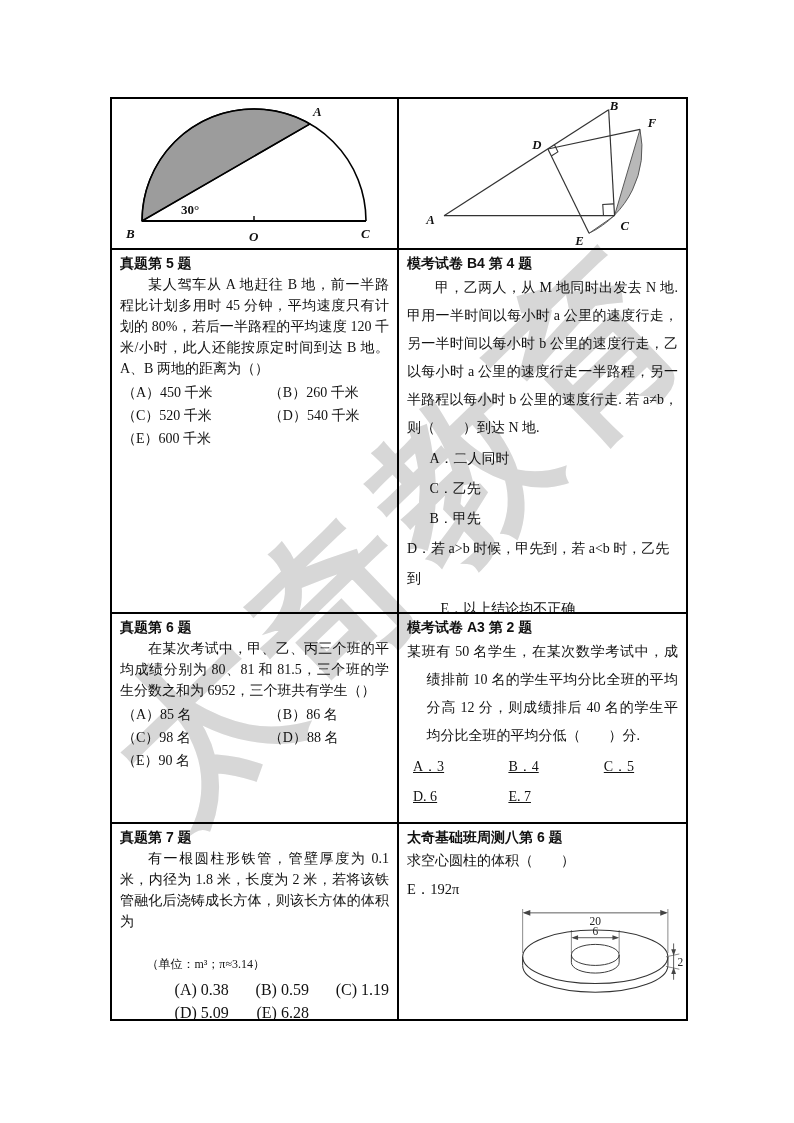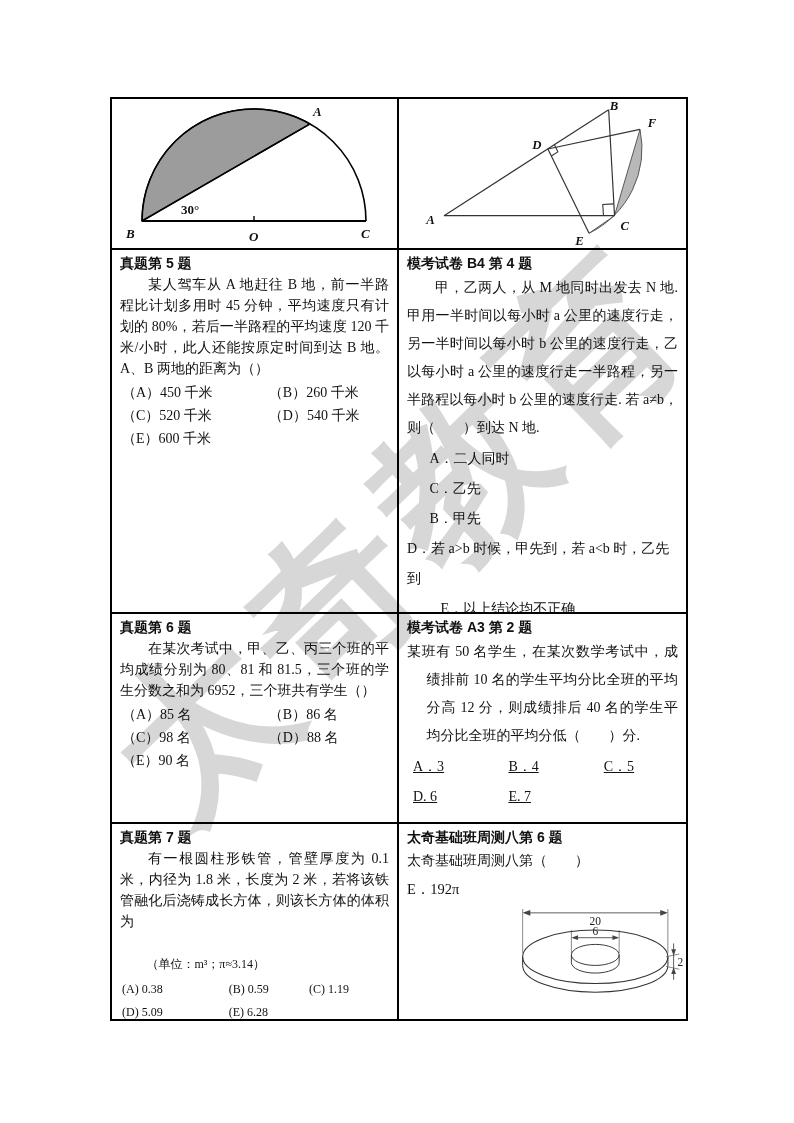--- a/index.html
+++ b/index.html
@@ -17,21 +17,21 @@
   .cell.last-col{border-right:none;}
   .cell.last-row{border-bottom:none;}
   .figcell{display:flex;align-items:center;justify-content:center;padding:2px;}
   .hdr{font-family:"Liberation Sans","DejaVu Sans",sans-serif;font-weight:700;font-size:14px;
         line-height:20px;}
   .body{font-size:14px;line-height:21px;text-align:justify;text-indent:2em;margin:1px 0 2px 0;}
   .body.noindent{text-indent:0;}
   .body.wide{line-height:28px;}
   .body.hang{text-indent:-1.4em;padding-left:1.4em;}
   .opt2{display:grid;grid-template-columns:55% 45%;font-size:14px;line-height:23px;padding-left:2px;}
-  .opt3{display:grid;grid-template-columns:40% 30% 30%;font-size:12px;line-height:23px;padding-left:2px;}
+  .opt3{display:grid;grid-template-columns:40% 30% 30%;font-size:16px;line-height:23px;padding-left:2px;text-align:right;}
   .optlist{font-size:14px;line-height:30px;}
   .optlist .ind1{padding-left:1.6em;}
   .optlist .ind0{padding-left:0;}
   .optlist .ind2{padding-left:2.4em;}
   .opt3w{display:grid;grid-template-columns:36% 36% 28%;font-size:14px;line-height:30px;padding-left:6px;text-decoration:underline;}
   .unitline{font-size:12px;line-height:24px;padding-left:2.2em;margin:20px 0 2px 0;}
   .inlineopts{font-size:14.5px;line-height:27px;}
   .inlineopts span{margin-right:10px;}
   .figwrap-washer{margin:4px 0 0 108px;}
   svg text.pt{font-family:"Liberation Serif","DejaVu Serif",serif;font-style:italic;font-weight:700;
@@ -138,21 +138,21 @@
         <span>(A) 0.38</span>
         <span>(B) 0.59</span>
         <span>(C) 1.19</span>
         <span>(D) 5.09</span>
         <span>(E) 6.28</span>
       </div>
     </div>
 
     <div class="cell last-col last-row">
       <div class="hdr">太奇基础班周测八第 6 题</div>
-      <div class="body noindent" style="line-height:26px;">太奇基础班周测八第（　　）</div>
+      <div class="body noindent" style="line-height:26px;">求空心圆柱的体积（　　）</div>
       <div class="inlineopts">
         <span>E．192π</span>
       </div>
       <div class="figwrap-washer">
         <svg width="172" height="92" viewBox="0 0 180 96">
 
           <line x1="8" y1="2" x2="8" y2="48" stroke="#666" stroke-width="0.8"></line>
           <line x1="160" y1="2" x2="160" y2="48" stroke="#666" stroke-width="0.8"></line>
           <line x1="10" y1="6" x2="158" y2="6" stroke="#444" stroke-width="0.9"></line>
           <path d="M8 6 L16 3 L16 9 Z" fill="#444"></path>

